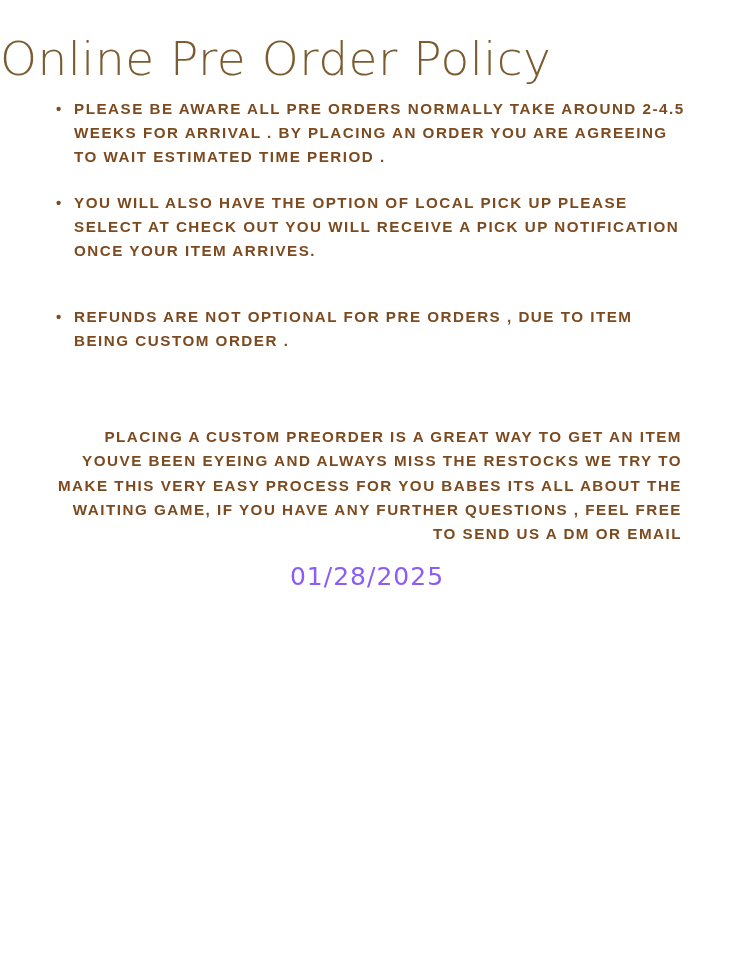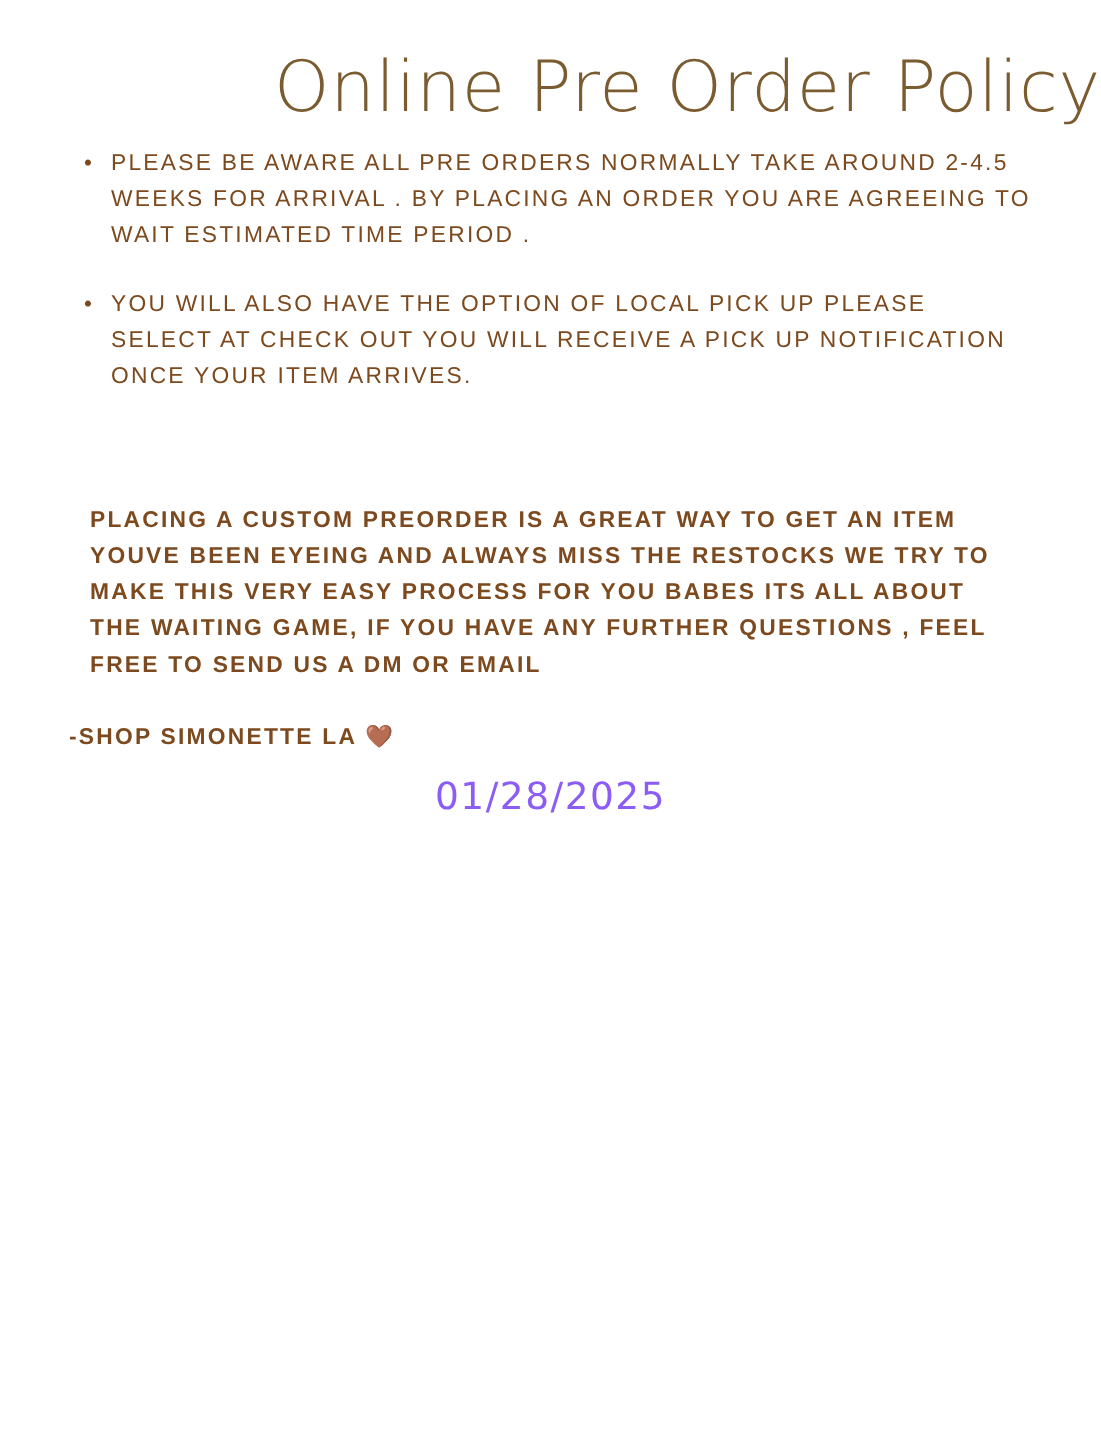--- a/index.html
+++ b/index.html
@@ -14,38 +14,38 @@
     overflow: hidden;
   }
   .page {
     position: relative;
     width: 734px;
     height: 963px;
     background: #ffffff;
     box-sizing: border-box;
   }
   .title {
-    text-align: right;
+    text-align: left;
     font-family: "DejaVu Sans", sans-serif;
     font-weight: 300;
     font-size: 47px;
     letter-spacing: 0.5px;
     color: #7a5c30;
     margin: 34px 0 14px 0;
     line-height: 1.05;
   }
   .bullets {
     list-style: none;
     margin: 0;
     padding: 0 46px 0 56px;
   }
   .bullets li {
     position: relative;
     color: #7c4a1e;
-    font-weight: normal;
+    font-weight: bold;
     font-size: 15.2px;
     letter-spacing: 1.5px;
     line-height: 1.58;
     margin-bottom: 22px;
     padding-left: 18px;
     text-transform: uppercase;
   }
   .bullets li::before {
     content: "\2022";
     position: absolute;
@@ -61,21 +61,22 @@
     margin-bottom: 48px !important;
   }
   .para {
     padding: 0 52px 0 46px;
     color: #7c4a1e;
     font-weight: bold;
     font-size: 15.2px;
     letter-spacing: 1.5px;
     line-height: 1.58;
     text-transform: uppercase;
-    margin: 14px;
+    margin: 0;
+    text-align: right;
   }
   .para-block {
     margin-top: 72px;
   }
   .signature {
     padding: 0 46px;
     margin-top: 26px;
     color: #7c4a1e;
     font-weight: bold;
     font-size: 15.2px;
@@ -98,24 +99,21 @@
 </head>
 <body>
 
 <div class="page">
 
   <h1 class="title">Online Pre Order Policy</h1>
 
   <ul class="bullets">
     <li>PLEASE BE AWARE ALL PRE ORDERS NORMALLY TAKE AROUND 2-4.5 WEEKS FOR ARRIVAL . BY PLACING AN ORDER YOU ARE AGREEING TO WAIT ESTIMATED TIME PERIOD .</li>
     <li class="gap-lg">YOU WILL ALSO HAVE THE OPTION OF LOCAL PICK UP PLEASE SELECT AT CHECK OUT YOU WILL RECEIVE A PICK UP NOTIFICATION ONCE YOUR ITEM ARRIVES.</li>
+    <li>REFUNDS ARE NOT OPTIONAL FOR PRE ORDERS , DUE TO ITEM BEING CUSTOM ORDER .</li>
   </ul>
 
   <p class="para para-block">PLACING A CUSTOM PREORDER IS A GREAT WAY TO GET AN ITEM YOUVE BEEN EYEING AND ALWAYS MISS THE RESTOCKS WE TRY TO MAKE THIS VERY EASY PROCESS FOR YOU BABES ITS ALL ABOUT THE WAITING GAME, IF YOU HAVE ANY FURTHER QUESTIONS , FEEL FREE TO SEND US A DM OR EMAIL</p>
 
-  <div class="signature">
-    <span>-SHOP SIMONETTE LA</span>
-    <span class="heart">🤎</span>
-  </div>
 
   <div class="date">01/28/2025</div>
 
 </div>
 
 </body></html>

